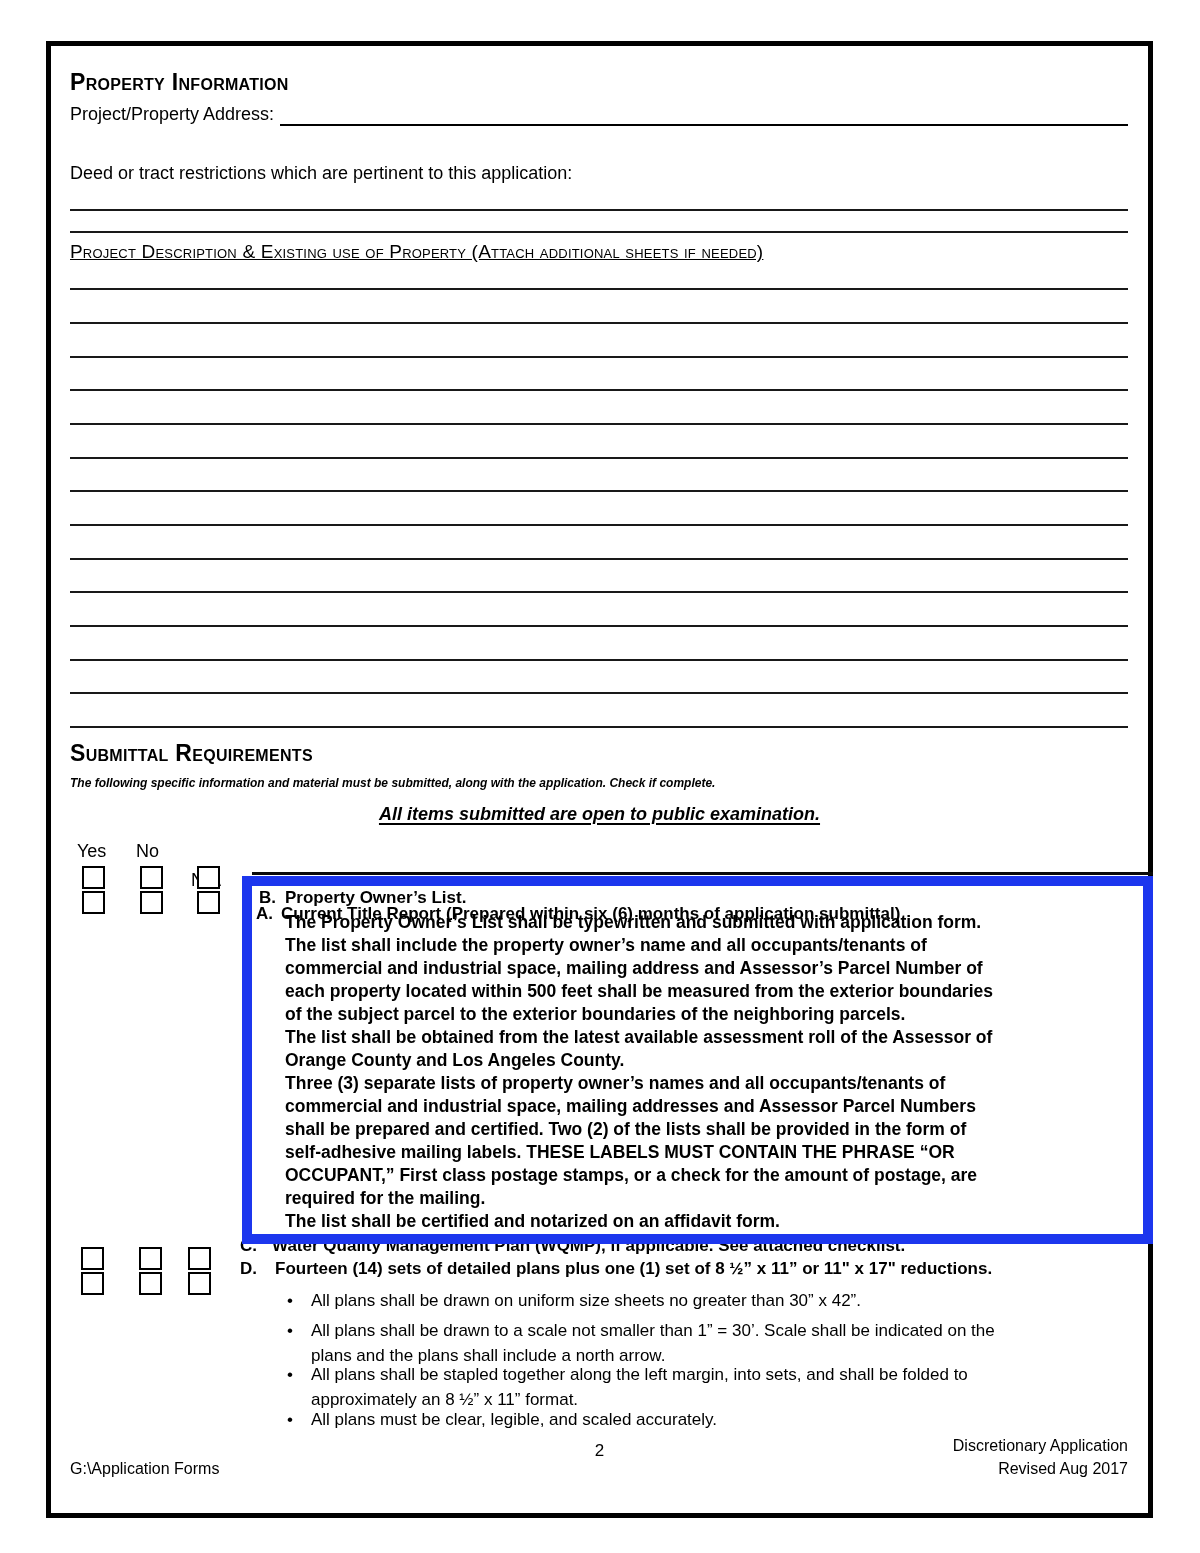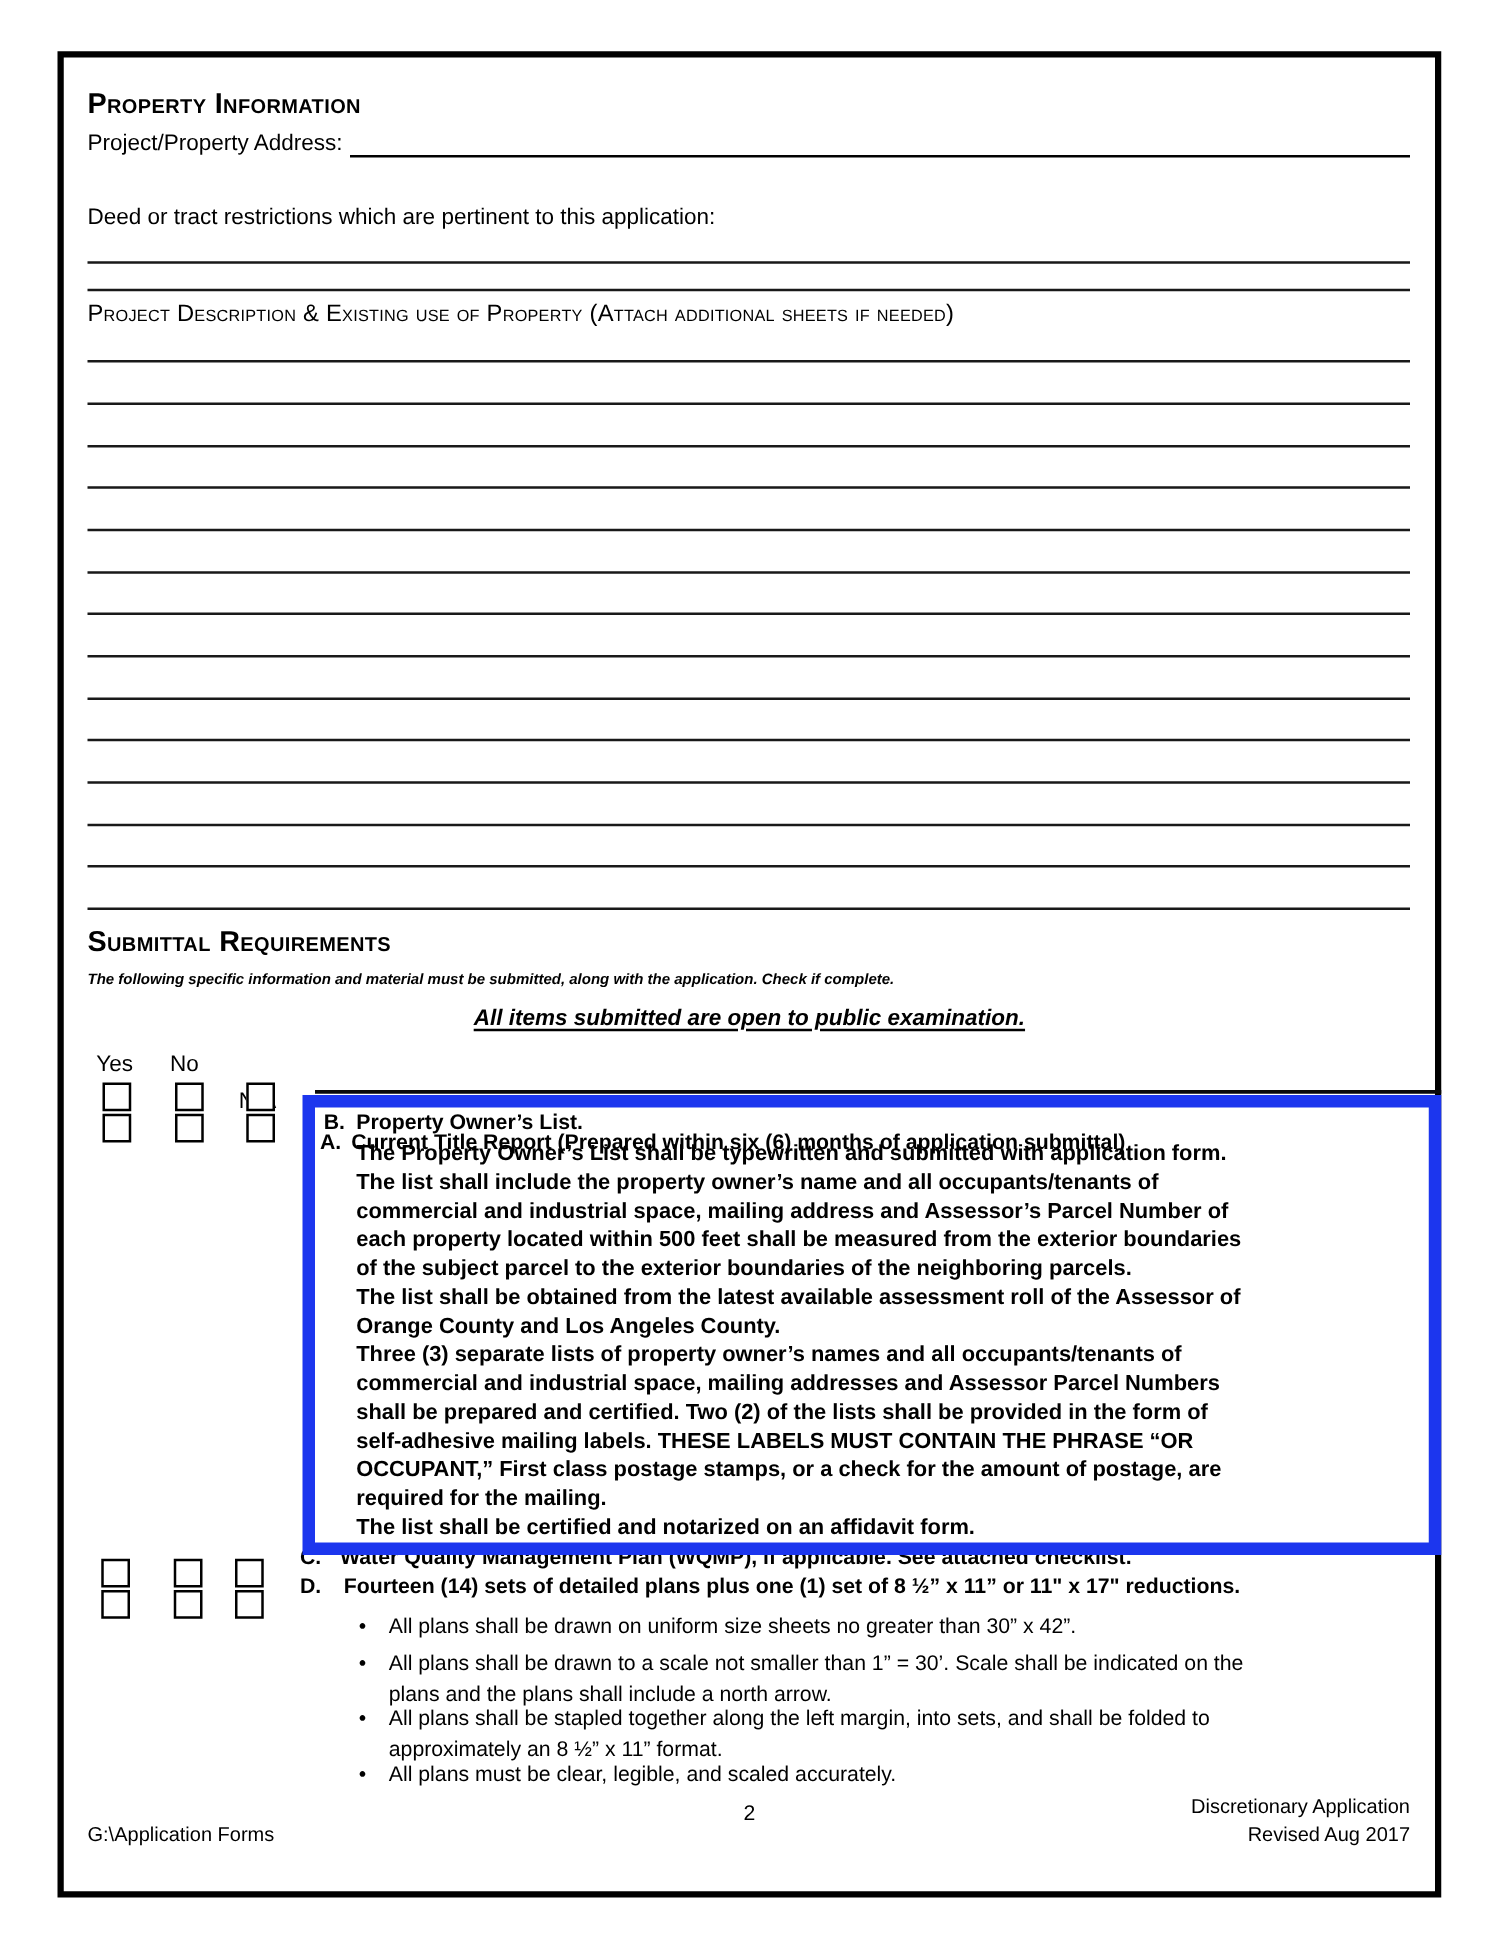--- a/index.html
+++ b/index.html
@@ -69,21 +69,21 @@
     <span class="lbl">Project/Property Address:</span>
     <span class="fill"></span>
   </div>
 
 
   <div class="abs" style="left:70px;top:163px;font-size:18px;">Deed or tract restrictions which are pertinent to this application:</div>
 
   <div class="rline" style="top:209px;"></div>
   <div class="rline" style="top:231px;"></div>
 
-  <div class="abs sub-heading" style="left:70px;top:241px;">Project Description &amp; Existing use of Property (Attach additional sheets if needed)</div>
+  <div class="abs sub-heading" style="left:70px;top:241px;text-decoration:underline;">Project Description &amp; Existing use of Property (Attach additional sheets if needed)</div>
 
   <div class="rline" style="top:288px;"></div>
   <div class="rline" style="top:322px;"></div>
   <div class="rline" style="top:356px;"></div>
   <div class="rline" style="top:389px;"></div>
   <div class="rline" style="top:423px;"></div>
   <div class="rline" style="top:457px;"></div>
   <div class="rline" style="top:490px;"></div>
   <div class="rline" style="top:524px;"></div>
   <div class="rline" style="top:558px;"></div>

